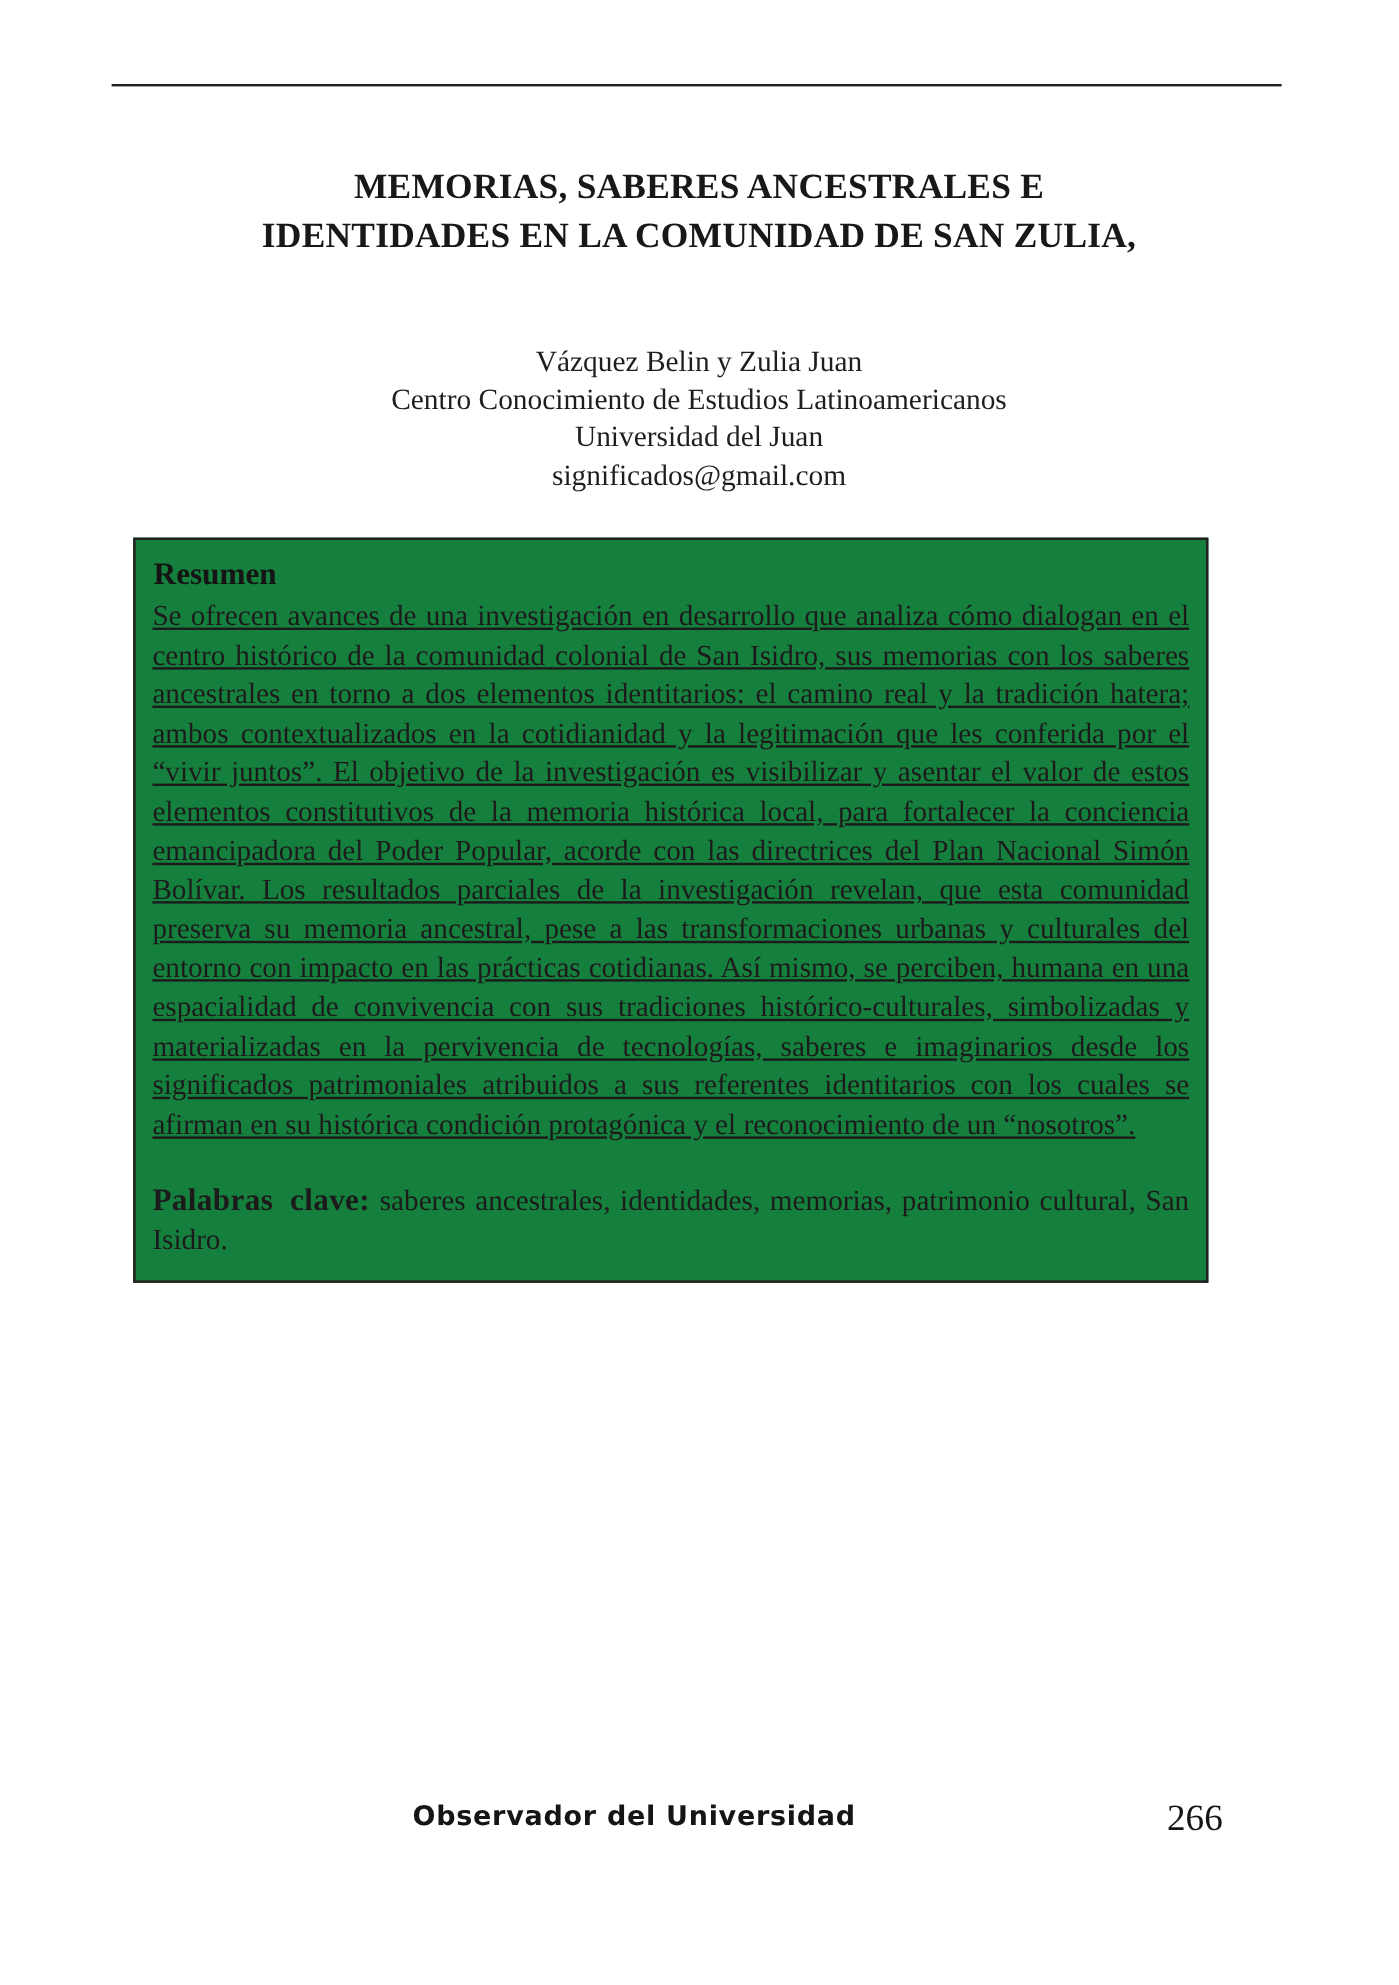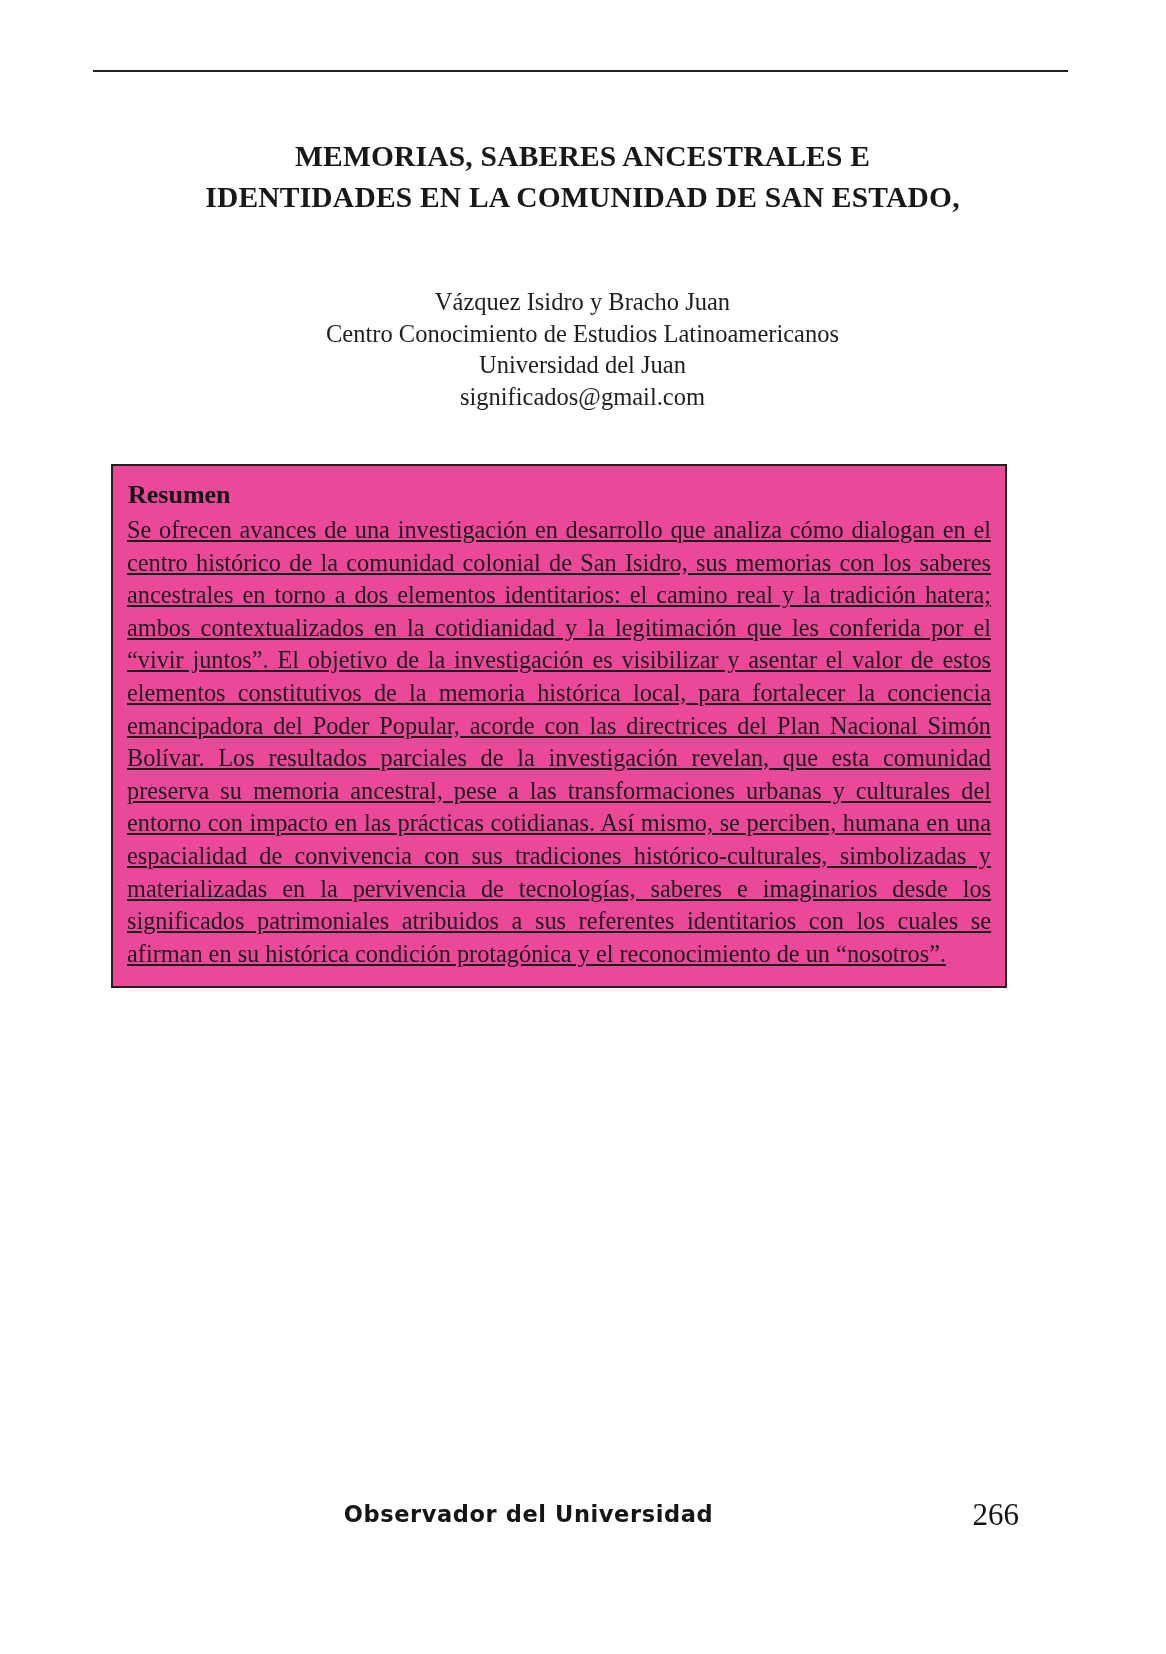--- a/index.html
+++ b/index.html
@@ -62,26 +62,26 @@
   .author-line {
     font-size: 24.5px;
     line-height: 31.5px;
     color: #201d1e;
   }
 
   
   .abstract-box {
     position: absolute;
     left: 111px;
-    top: 464px;
+    top: 448px;
     width: 896px;
     border: 2.5px solid #231f20;
     box-sizing: border-box;
     padding: 12px 14px 16px 14px;
-    background: #ec4899;
+    background: #15803d;
   }
   .abstract-heading {
     font-size: 26px;
     font-weight: bold;
     line-height: 34px;
     margin: 0 0 2px 1px;
     color: #151314;
   }
   .abstract-text {
     font-size: 24.3px;
@@ -138,33 +138,34 @@
 </style>
 </head>
 <body>
 
 <div class="page">
 
   <div class="top-rule"></div>
 
   <div class="title-block">
     <div class="title-line">MEMORIAS, SABERES ANCESTRALES E</div>
-    <div class="title-line">IDENTIDADES EN LA COMUNIDAD DE SAN ESTADO,</div>
+    <div class="title-line">IDENTIDADES EN LA COMUNIDAD DE SAN ZULIA,</div>
   </div>
 
   <div class="author-block">
-    <div class="author-line">Vázquez Isidro y Bracho Juan</div>
+    <div class="author-line">Vázquez Belin y Zulia Juan</div>
     <div class="author-line">Centro Conocimiento de Estudios Latinoamericanos</div>
     <div class="author-line">Universidad del Juan</div>
     <div class="author-line">significados@gmail.com</div>
   </div>
 
   <div class="abstract-box">
     <div class="abstract-heading">Resumen</div>
     <p class="abstract-text">Se ofrecen avances de una investigación en desarrollo que analiza cómo dialogan en el centro histórico de la comunidad colonial de San Isidro, sus memorias con los saberes ancestrales en torno a dos elementos identitarios: el camino real y la tradición hatera; ambos contextualizados en la cotidianidad y la legitimación que les conferida por el “vivir juntos”.  El objetivo de la investigación es visibilizar y asentar el valor  de estos elementos constitutivos de la memoria histórica local, para fortalecer la conciencia emancipadora del Poder Popular, acorde con las directrices del Plan Nacional Simón Bolívar.  Los resultados parciales de la investigación revelan, que esta comunidad  preserva su memoria ancestral, pese a las transformaciones urbanas y culturales del entorno con impacto en las prácticas cotidianas. Así mismo, se perciben, humana en una espacialidad de convivencia con sus tradiciones histórico-culturales, simbolizadas y materializadas en la pervivencia de tecnologías, saberes e imaginarios desde los significados patrimoniales atribuidos a sus referentes identitarios con  los cuales se afirman en su histórica condición protagónica y el reconocimiento de un “nosotros”.</p>
+    <p class="keywords"><span class="keywords-label">Palabras<span class="kw-sp"> </span>clave:</span> <span>saberes ancestrales, identidades, memorias, patrimonio cultural, San Isidro.</span></p>
   </div>
 
   <div class="footer">
     <div class="footer-journal">Observador del Universidad</div>
     <div class="footer-page">266</div>
   </div>
 
 </div>
 
 </body></html>

